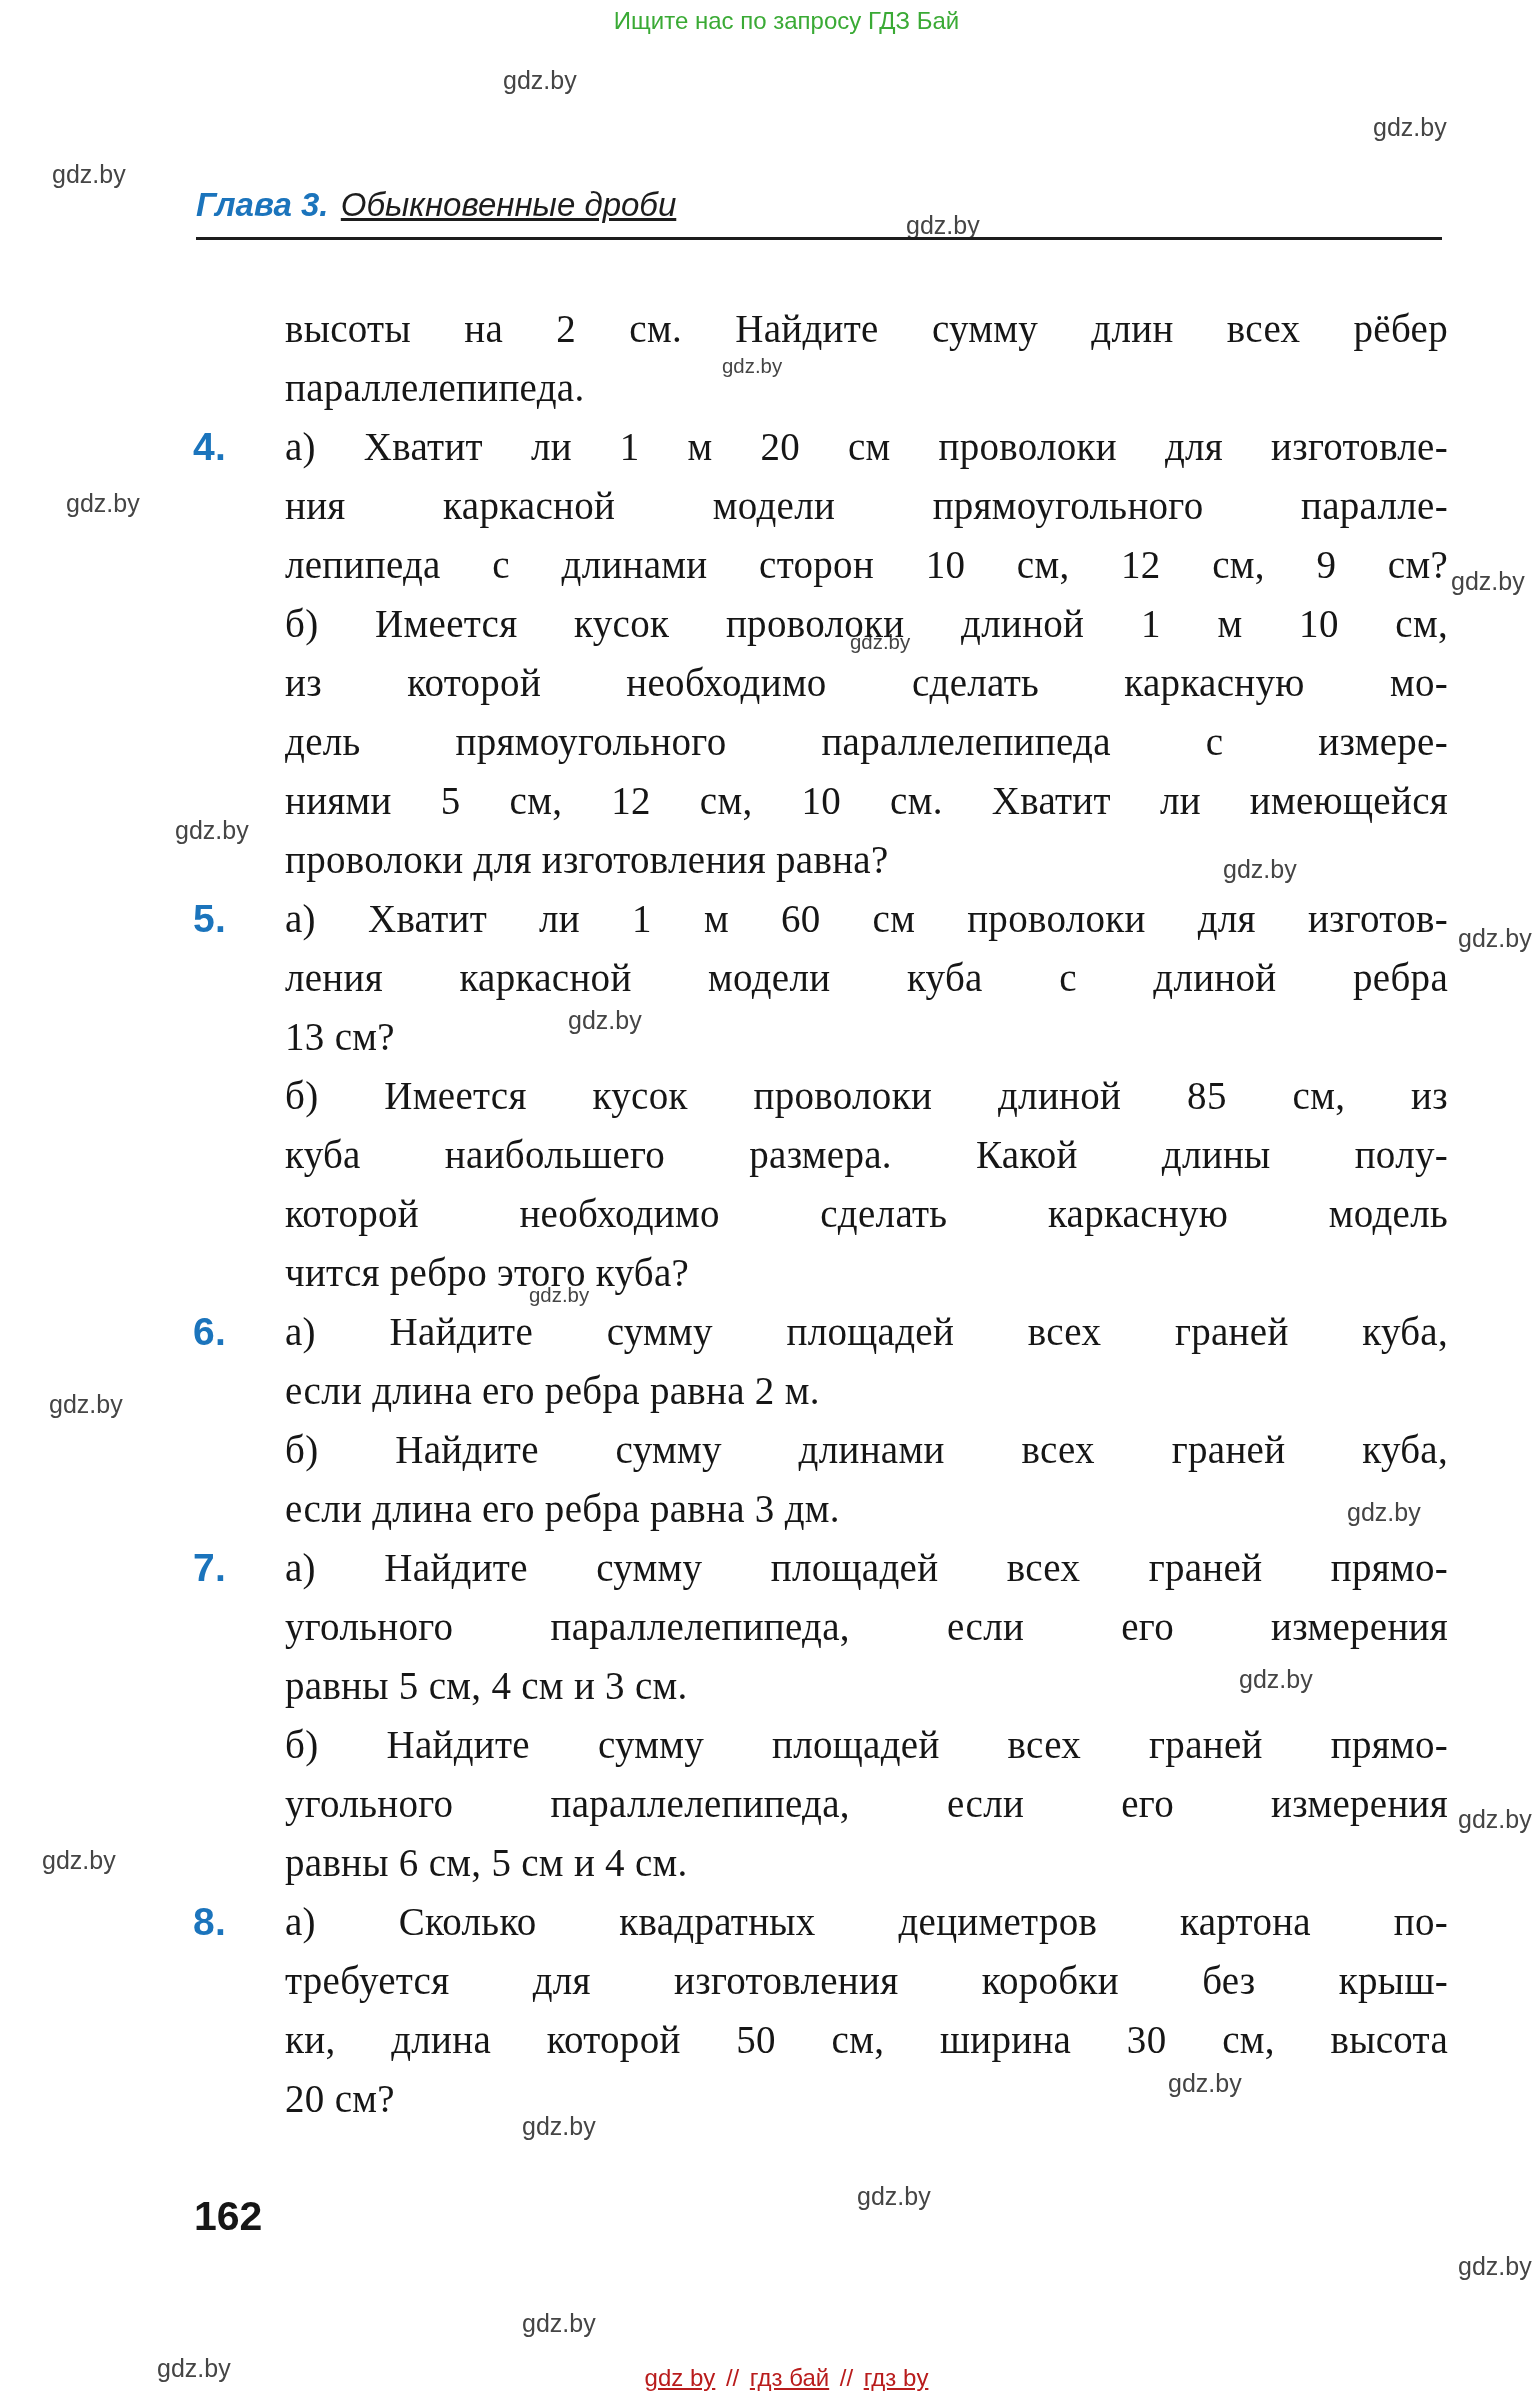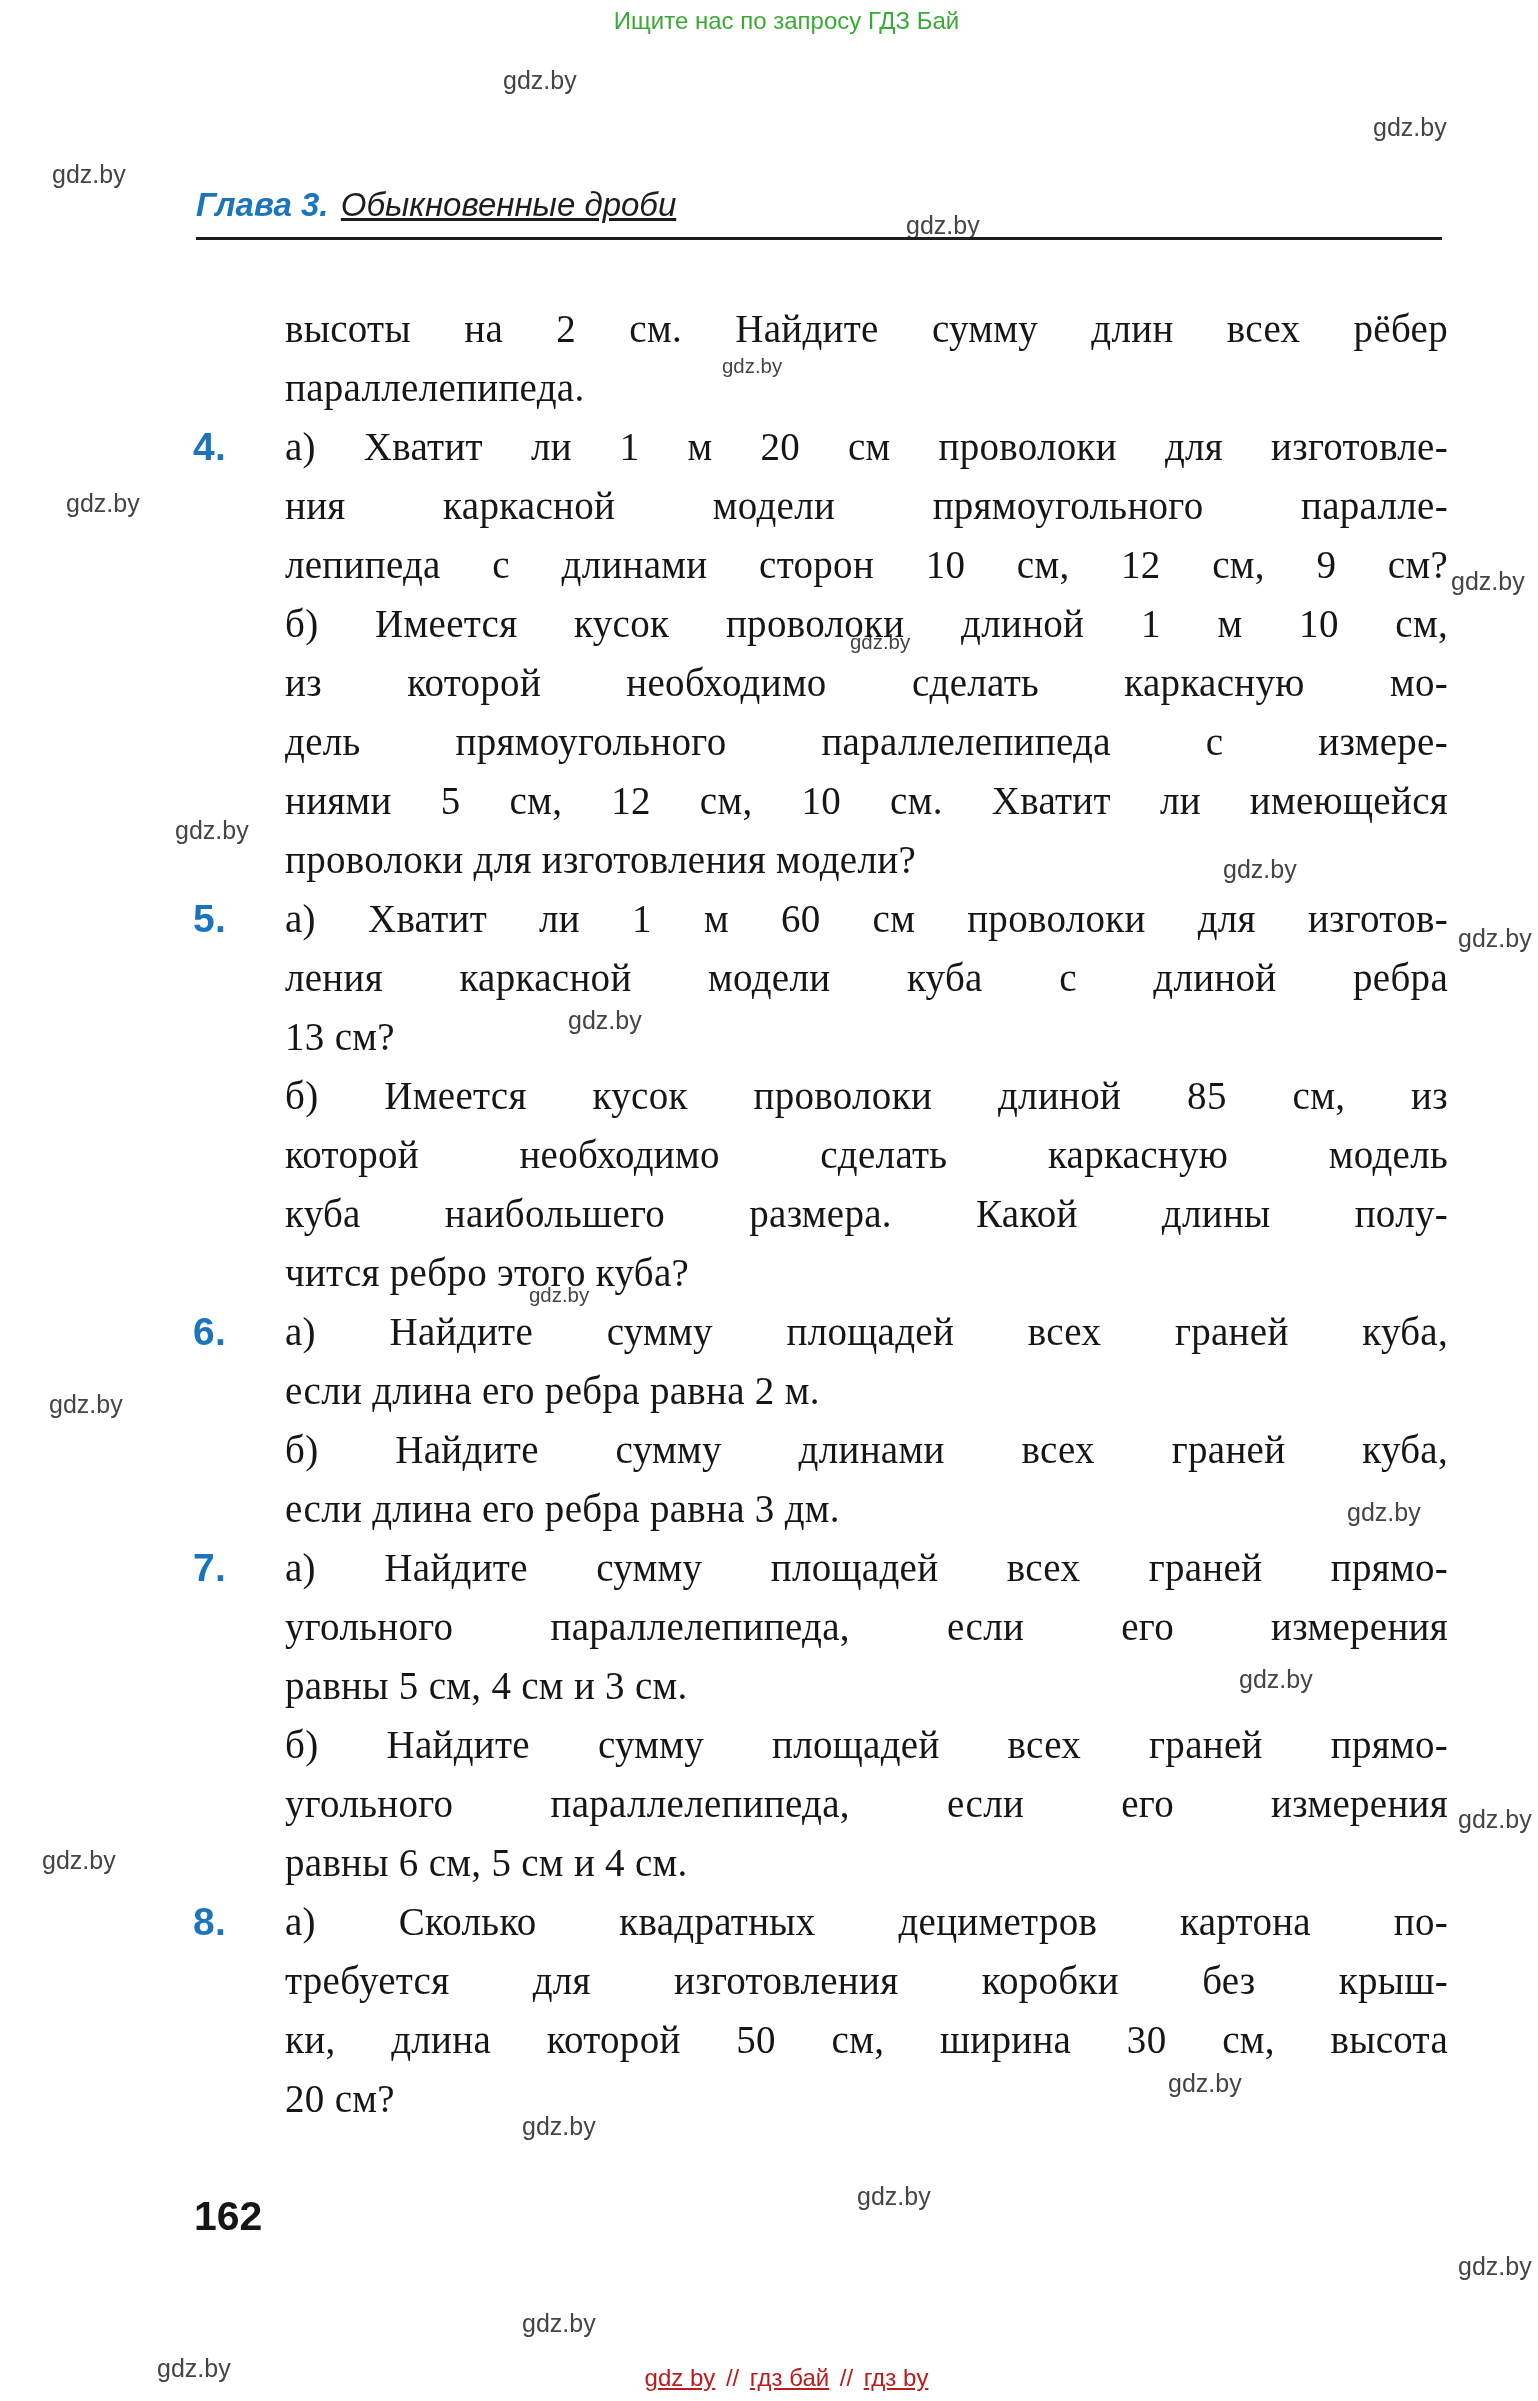--- a/index.html
+++ b/index.html
@@ -146,34 +146,34 @@
           <div class="part">
             <div class="line">а) Хватит ли 1 м 20 см проволоки для изготовле-</div>
             <div class="line">ния каркасной модели прямоугольного паралле-</div>
             <div class="line">лепипеда с длинами сторон 10 см, 12 см, 9 см?</div>
           </div>
           <div class="part">
             <div class="line">б) Имеется кусок проволоки длиной 1 м 10 см,</div>
             <div class="line">из которой необходимо сделать каркасную мо-</div>
             <div class="line">дель прямоугольного параллелепипеда с измере-</div>
             <div class="line">ниями 5 см, 12 см, 10 см. Хватит ли имеющейся</div>
-            <div class="line last">проволоки для изготовления модели?</div>
+            <div class="line last">проволоки для изготовления равна?</div>
           </div>
         </div>
         <div class="problem">
           <span class="problem-number" style="color: rgb(27, 116, 188);">5.</span>
           <div class="part">
             <div class="line">а) Хватит ли 1 м 60 см проволоки для изготов-</div>
             <div class="line">ления каркасной модели куба с длиной ребра</div>
             <div class="line last">13 см?</div>
           </div>
           <div class="part">
             <div class="line">б) Имеется кусок проволоки длиной 85 см, из</div>
+            <div class="line">куба наибольшего размера. Какой длины полу-</div>
             <div class="line">которой необходимо сделать каркасную модель</div>
-            <div class="line">куба наибольшего размера. Какой длины полу-</div>
             <div class="line last">чится ребро этого куба?</div>
           </div>
         </div>
         <div class="problem">
           <span class="problem-number" style="color: rgb(27, 116, 188);">6.</span>
           <div class="part">
             <div class="line">а) Найдите сумму площадей всех граней куба,</div>
             <div class="line last">если длина его ребра равна 2 м.</div>
           </div>
           <div class="part">

